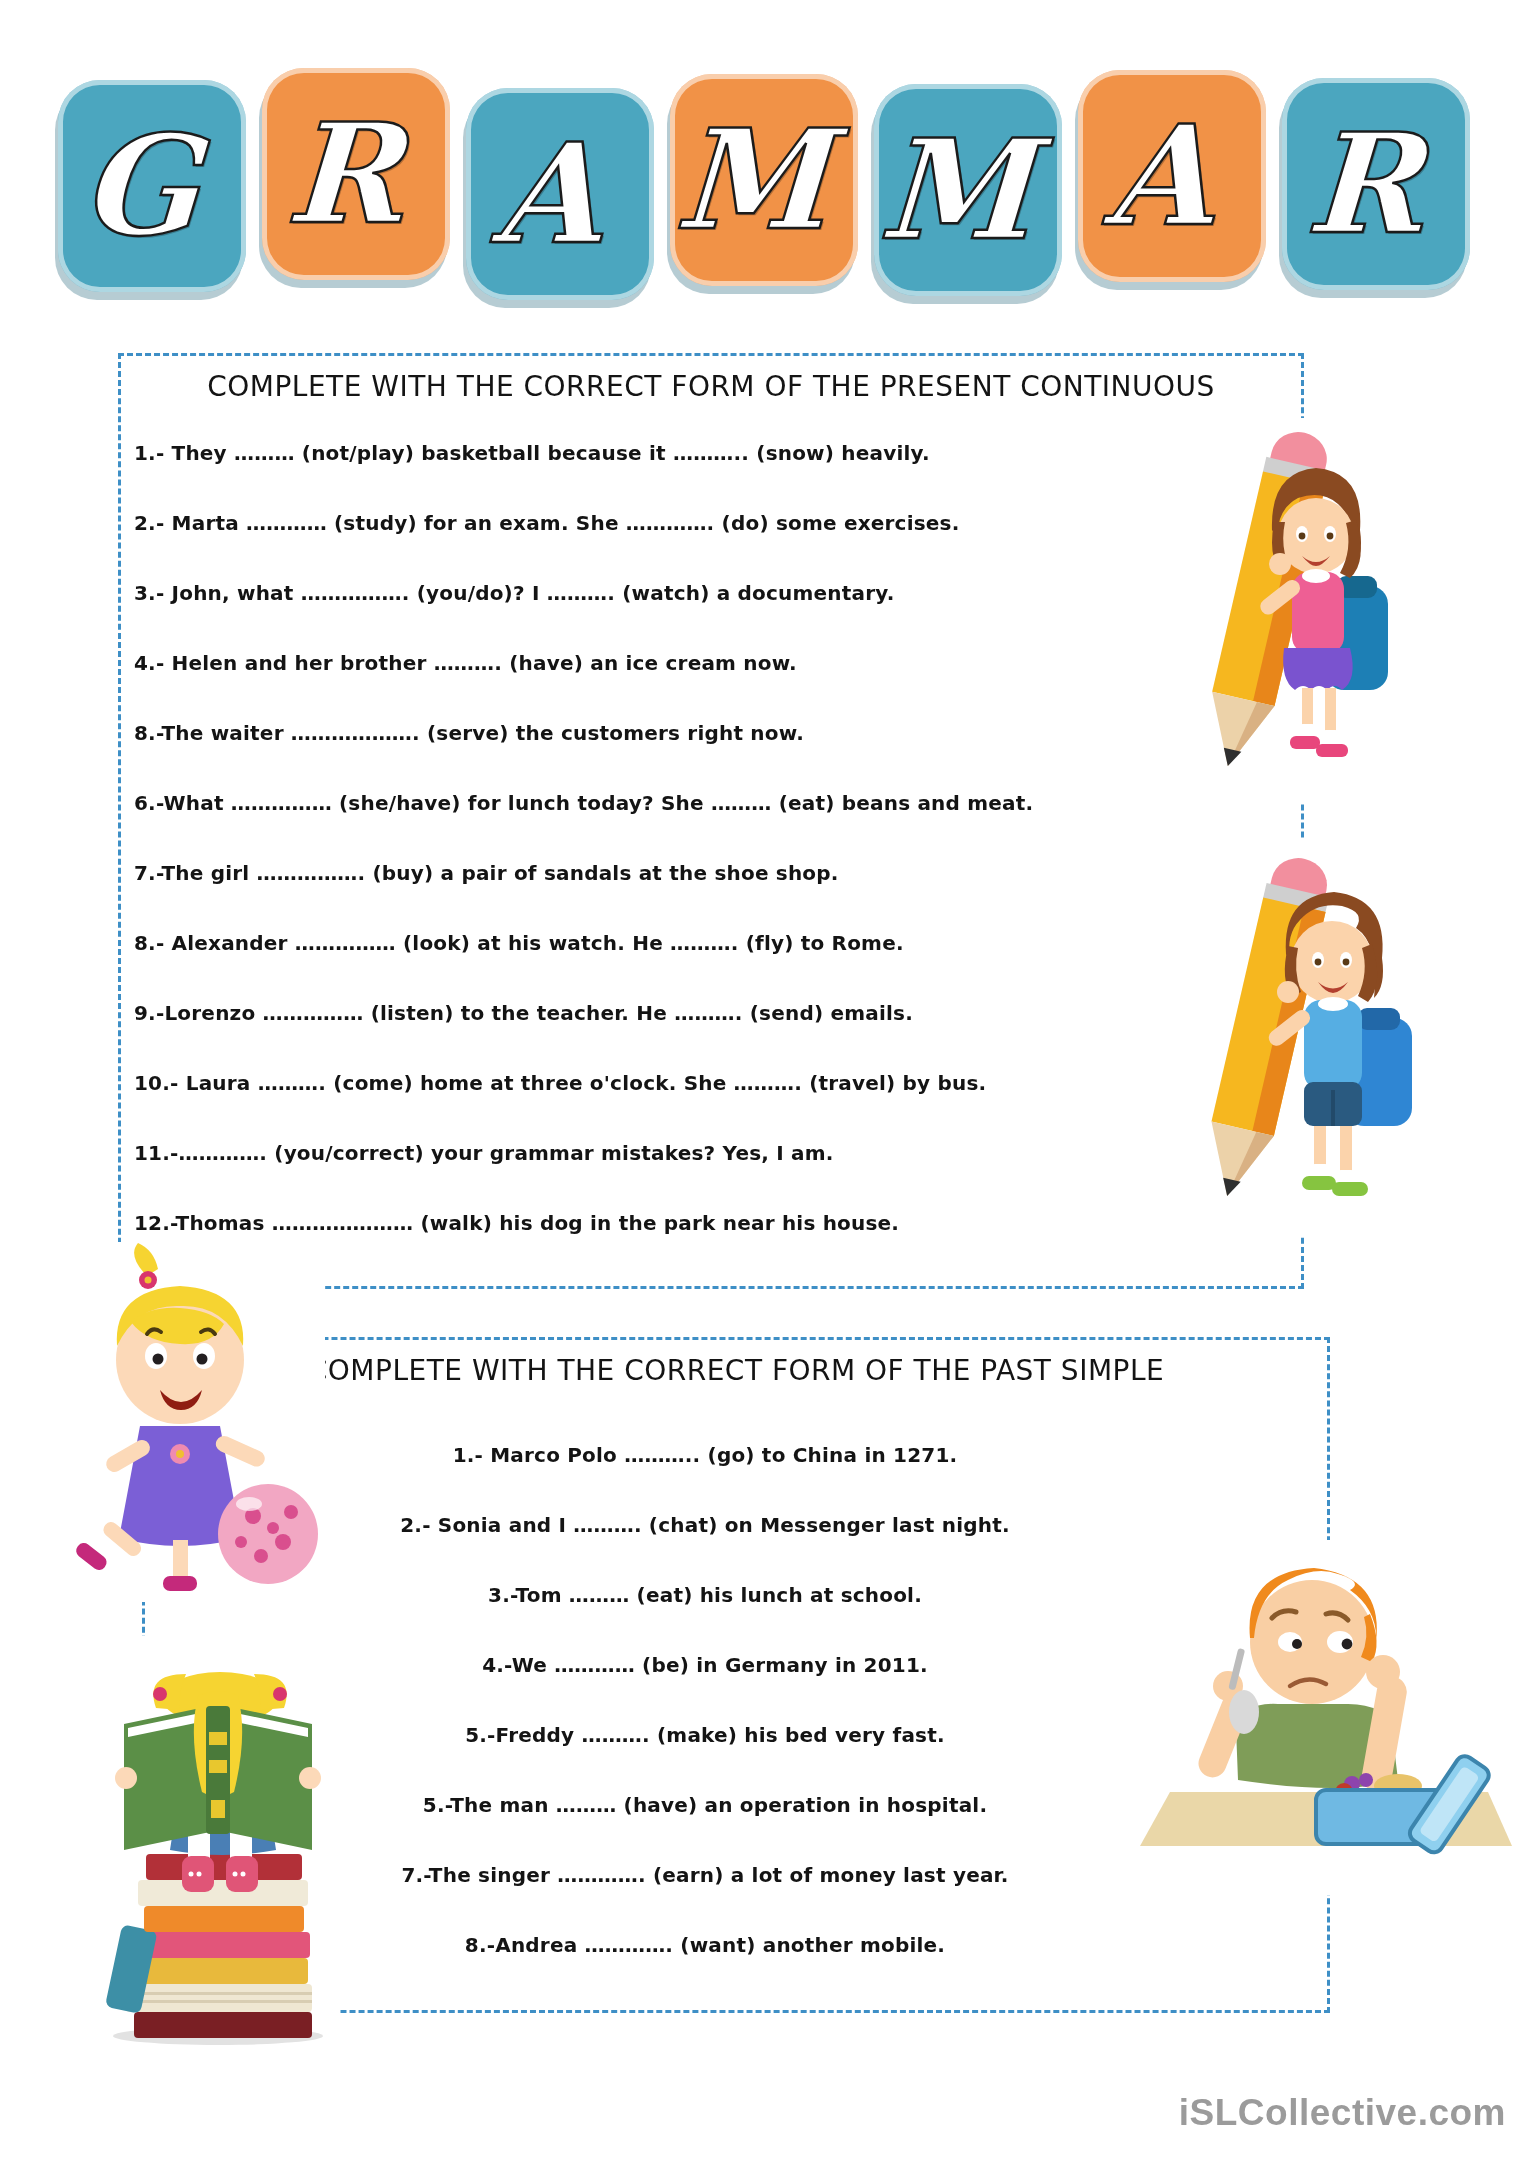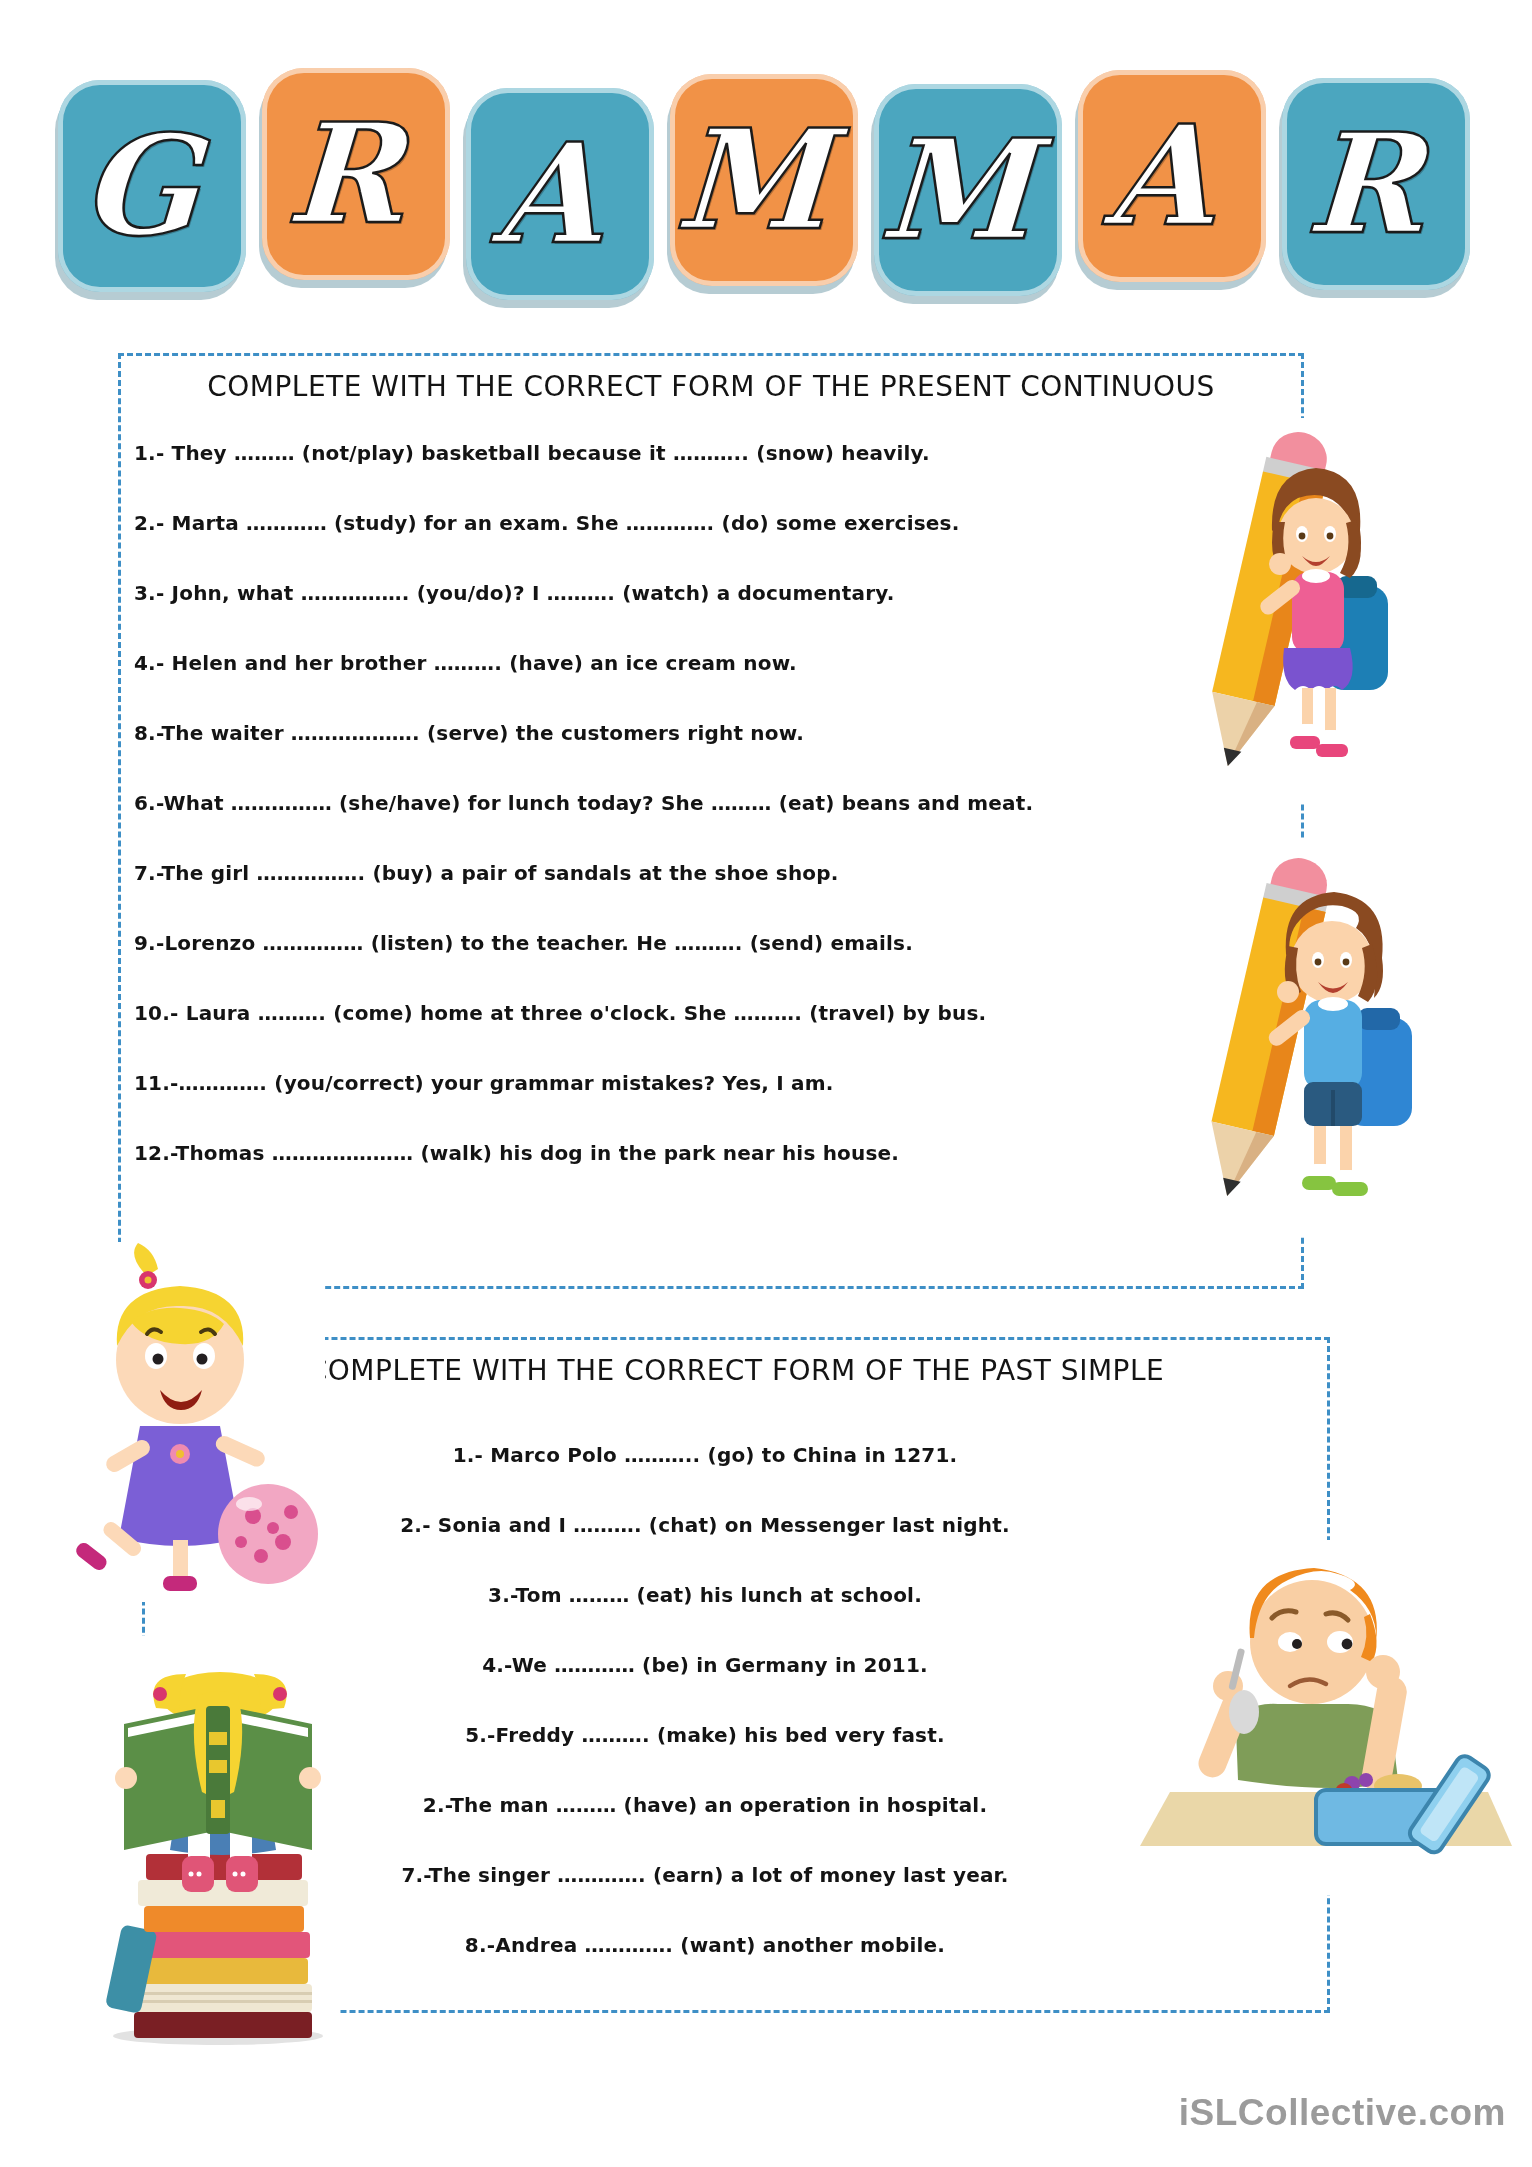--- a/index.html
+++ b/index.html
@@ -94,36 +94,37 @@
   <div id="box1" class="ex-box">
     <div class="ex-heading">COMPLETE WITH THE CORRECT FORM OF THE PRESENT CONTINUOUS</div>
     <div class="lines">
       <div class="line">1.- They ……… (not/play) basketball because it ……….. (snow) heavily.</div>
       <div class="line">2.- Marta ………… (study) for an exam. She …………. (do) some exercises.</div>
       <div class="line">3.- John, what ……………. (you/do)?  I ………. (watch) a documentary.</div>
       <div class="line">4.- Helen and her brother ………. (have) an ice cream now.</div>
       <div class="line">8.-The waiter ………………. (serve) the customers right now.</div>
       <div class="line">6.-What …………… (she/have) for lunch today? She ……… (eat) beans and meat.</div>
       <div class="line">7.-The girl ……………. (buy) a pair of sandals at the shoe shop.</div>
+      <div class="line">8.- Alexander …………… (look) at his watch. He ………. (fly) to Rome.</div>
       <div class="line">9.-Lorenzo  …………… (listen) to the teacher. He ………. (send) emails.</div>
       <div class="line">10.- Laura ………. (come) home at three o'clock. She ………. (travel) by bus.</div>
       <div class="line">11.-…………. (you/correct) your grammar mistakes? Yes, I am.</div>
       <div class="line">12.-Thomas ………………… (walk) his dog in the park near his house.</div>
     </div>
   </div>
 
   <div id="box2" class="ex-box">
     <div class="ex-heading">COMPLETE WITH THE CORRECT FORM OF THE PAST SIMPLE</div>
     <div class="lines">
       <div class="line">1.- Marco Polo ……….. (go) to China in 1271.</div>
       <div class="line">2.- Sonia and I ………. (chat) on Messenger last night.</div>
       <div class="line">3.-Tom ……… (eat) his lunch at school.</div>
       <div class="line">4.-We ………… (be) in Germany in 2011.</div>
       <div class="line">5.-Freddy ………. (make) his bed very fast.</div>
-      <div class="line">2.-The man ……… (have) an operation in hospital.</div>
+      <div class="line">5.-The man ……… (have) an operation in hospital.</div>
       <div class="line">7.-The singer …………. (earn) a lot of money last year.</div>
       <div class="line">8.-Andrea …………. (want) another mobile.</div>
     </div>
   </div>
 
   <svg id="girl-pencil" class="illus" viewBox="0 0 220 385">
     <rect width="220" height="385" fill="#ffffff"></rect>
     <rect x="138" y="168" width="62" height="104" rx="18" fill="#1d7fb5"></rect>
     <rect x="149" y="158" width="40" height="22" rx="9" fill="#16688f"></rect>
     <g transform="rotate(13 74 200)">

